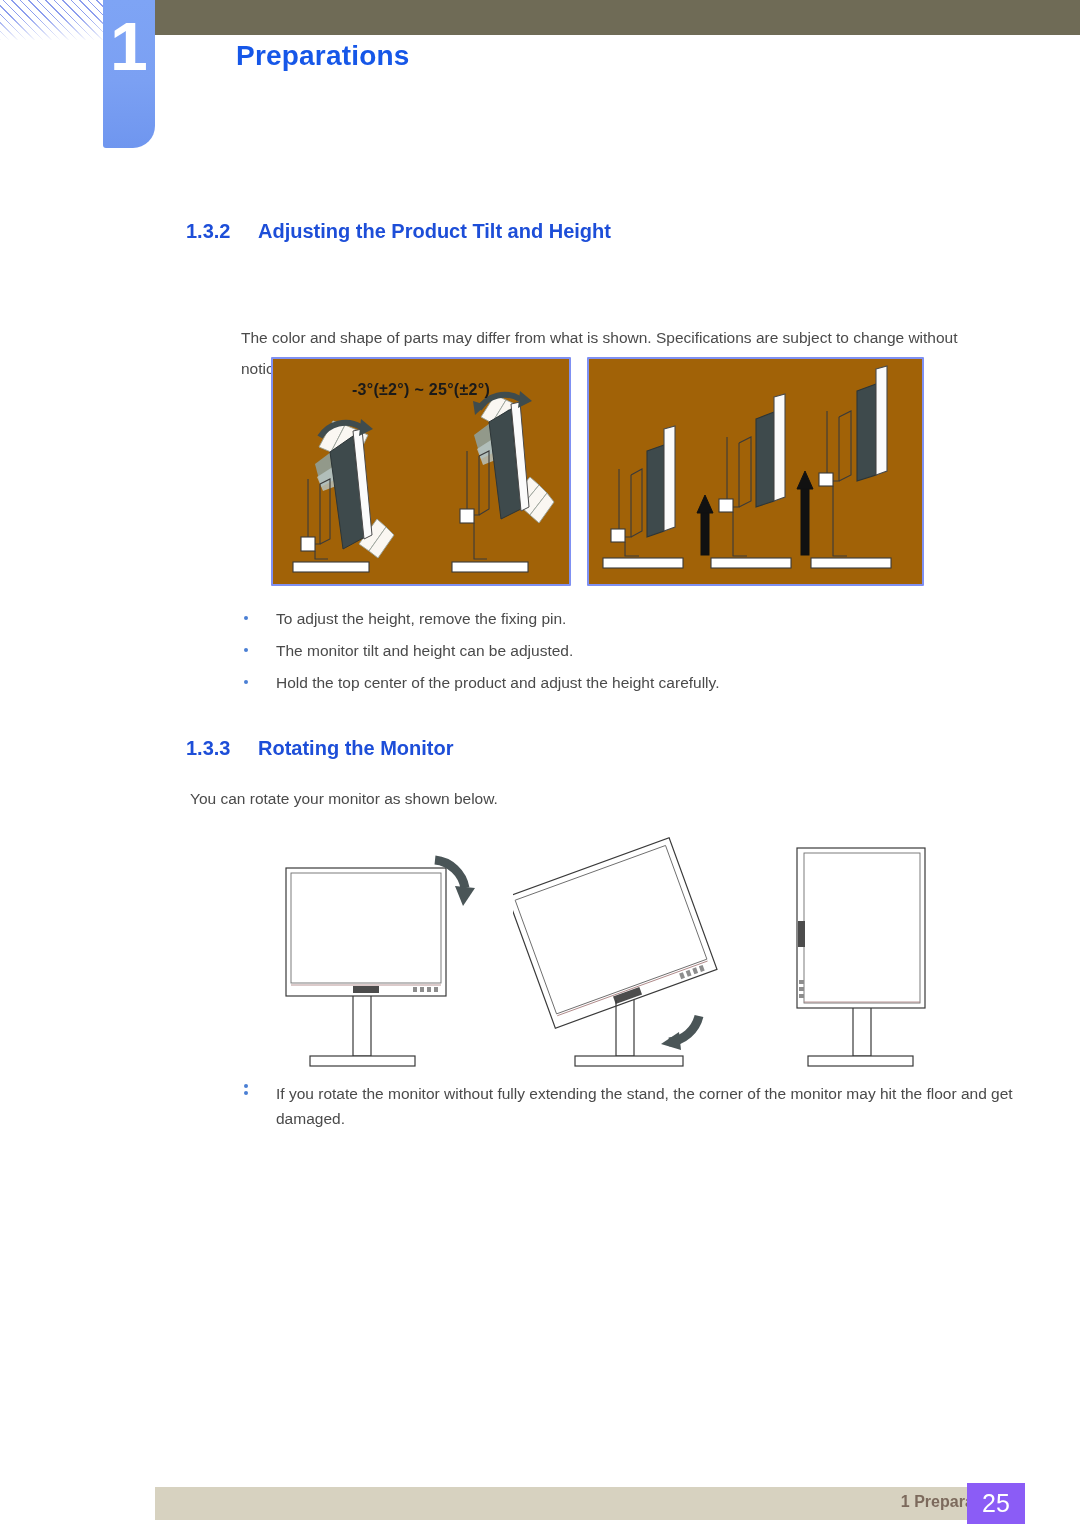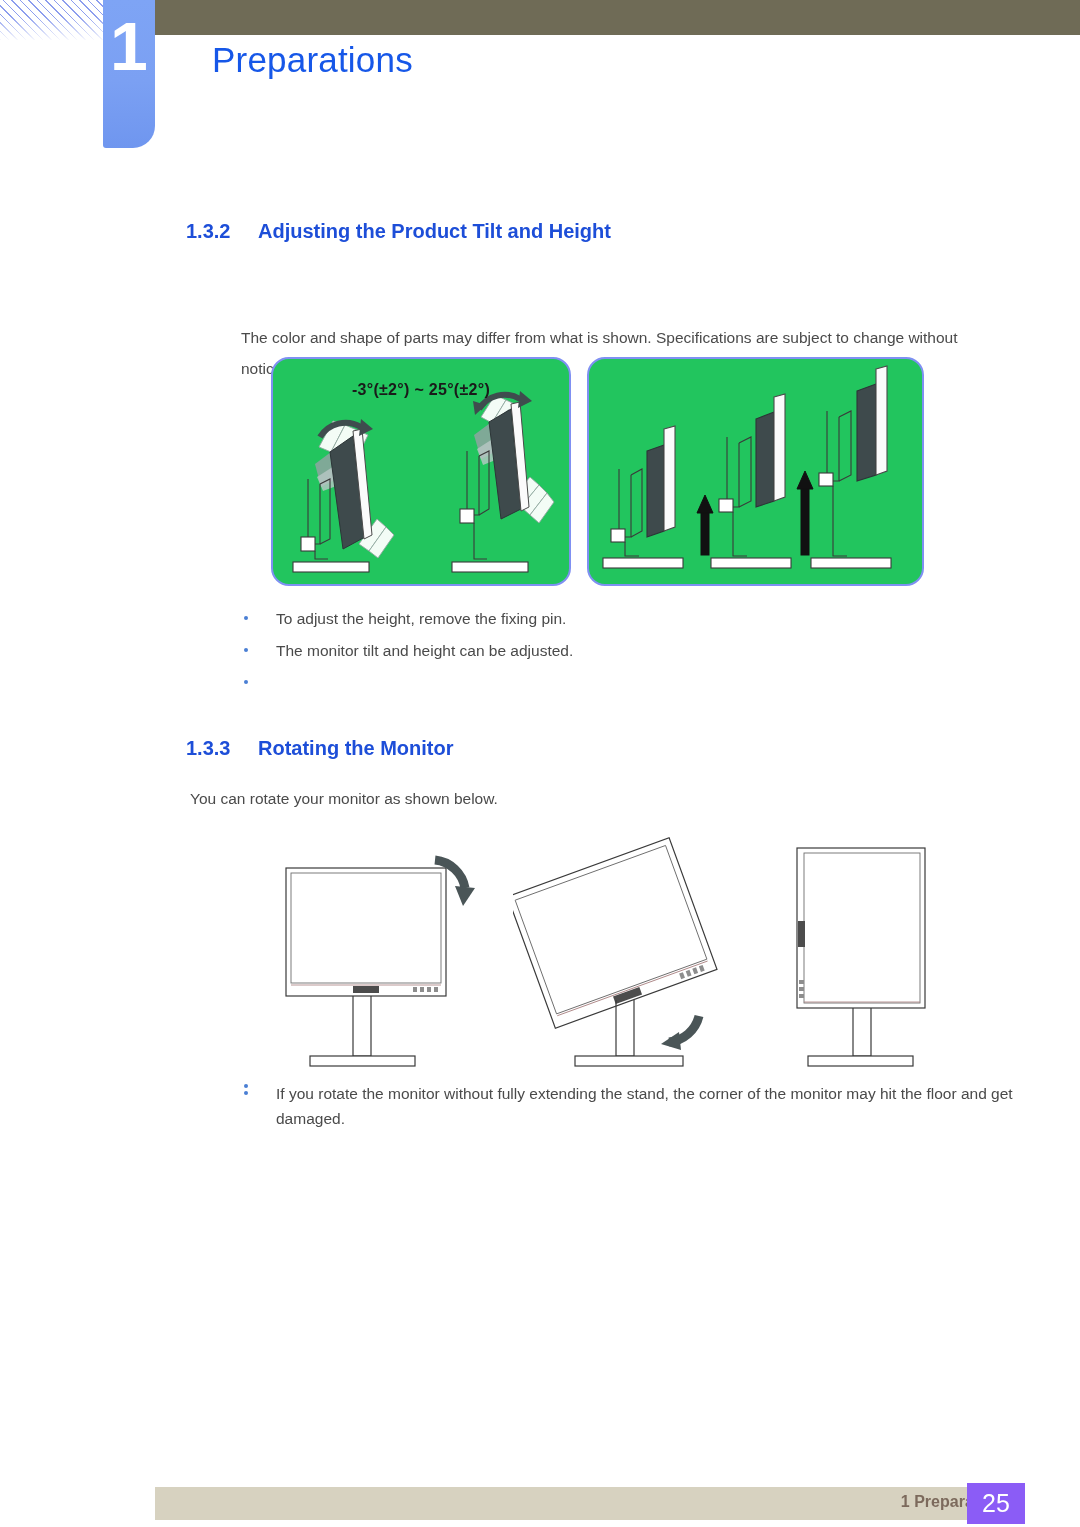--- a/index.html
+++ b/index.html
@@ -52,24 +52,24 @@
     width: 52px;
     text-align: center;
     color: #ffffff;
     font-size: 68px;
     font-weight: bold;
     line-height: 1;
     font-family: "Liberation Sans", sans-serif;
   }
   .chapter-title {
     position: absolute;
-    left: 212px; top: 40px;
+    left: 236px; top: 40px;
     color: #1657e8;
-    font-size: 35px;
-    font-weight: normal;
+    font-size: 28px;
+    font-weight: bold;
     letter-spacing: 0.2px;
   }
 
   .sec-head {
     position: absolute;
     color: #1d4ed8;
     font-size: 20px;
     font-weight: bold;
     white-space: nowrap;
   }
@@ -101,22 +101,22 @@
     left: 14px; top: 10px;
     width: 4px; height: 4px;
     border-radius: 50%;
     background: #4a7fd4;
   }
 
   
   .figbox {
     position: absolute;
     border: 2px solid #7f90f2;
-    border-radius: 18px;
-    background: #22c55e;
+    border-radius: 1px;
+    background: #a16207;
     box-sizing: border-box;
   }
   .tilt-label {
     position: absolute;
     left: 0; top: 22px;
     width: 100%;
     text-align: center;
     font-size: 16px;
     font-weight: bold;
     color: #1a1a1a;
@@ -265,21 +265,21 @@
           <polygon points="208,130 216,112 224,130" fill="#111111"></polygon>
         </g>
       </g>
     </g>
   </svg>
 </div>
 
 <ul class="bullets" style="left:230px; top:606px; width:790px;">
   <li><span class="dot"></span><span>To adjust the height, remove the fixing pin.</span></li>
   <li><span class="dot"></span><span>The monitor tilt and height can be adjusted.</span></li>
-  <li><span class="dot"></span></li>
+  <li><span class="dot"></span><span>Hold the top center of the product and adjust the height carefully.</span></li>
 </ul>
 
 <div class="sec-head" style="left:186px; top:737px;">
   <span class="num">1.3.3</span><span>Rotating the Monitor</span>
 </div>
 
 <div class="para" style="left:190px; top:783px; width:740px;">You can rotate your monitor as shown below.</div>
 
 <div class="figwrap" style="left:275px; top:828px;">
   <svg width="255" height="240" viewBox="0 0 255 240">

